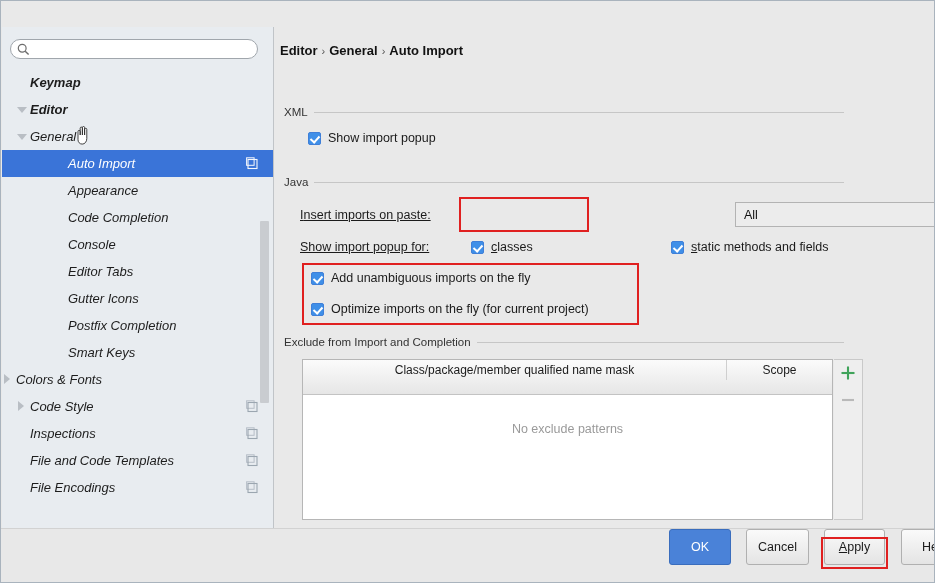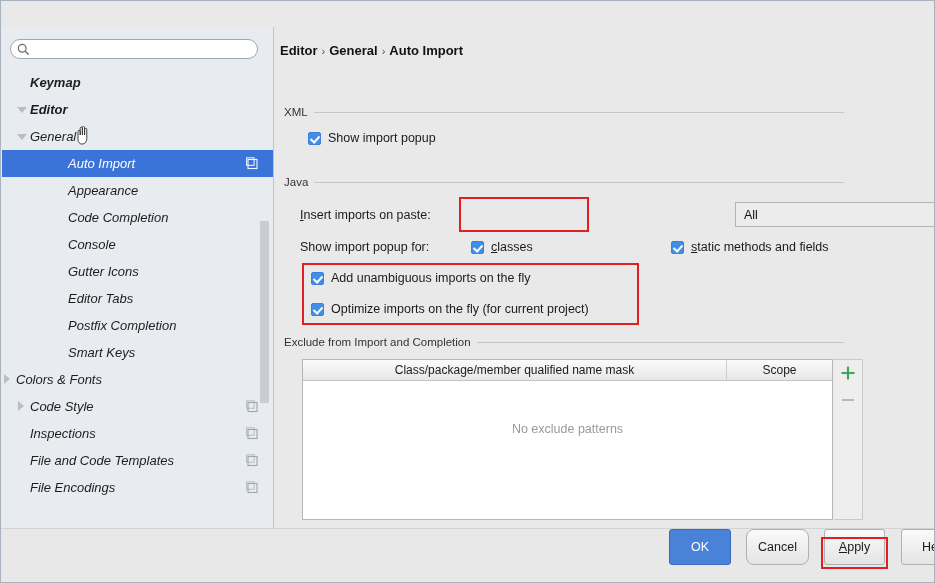--- a/index.html
+++ b/index.html
@@ -195,20 +195,21 @@
     border: solid #ffffff;
     border-width: 0 2px 2px 0;
     transform: rotate(42deg);
   }
   .mnem { text-decoration: underline; }
 
   .label-plain {
     position: absolute;
     font-size: 12.5px; color: #1b1b1b;
     white-space: nowrap;
+    text-decoration: underline;
   }
 
   
   .combo {
     position: absolute;
     left: 460px; top: 175px;
     width: 373px; height: 25px;
     background: #ececec;
     border: 1px solid #b3b3b3;
     display: flex; align-items: center;
@@ -221,21 +222,21 @@
 
   
   .table-wrap {
     position: absolute;
     left: 27px; top: 332px;
     width: 531px; height: 161px;
     background: #ffffff;
     border: 1px solid #b6b6b6;
   }
   .table-head {
-    display: flex; height: 21px;
+    display: flex; height: 35px;
     background: linear-gradient(to bottom, #fbfbfb, #e6e6e6);
     border-bottom: 1px solid #c3c3c3;
   }
   .th {
     display: flex; align-items: center; justify-content: center;
     font-size: 12px; color: #1b1b1b;
     height: 20px;
   }
   .th.col1 { width: 424px; border-right: 1px solid #cfcfcf; }
   .th.col2 { flex: 1; }
@@ -285,21 +286,21 @@
     background: linear-gradient(to bottom, #fafafa, #e4e4e4);
     color: #1b1b1b;
     white-space: nowrap;
   }
   .btn.primary {
     background: #4a82d8;
     border: 1px solid #3a6dbd;
     color: #ffffff;
   }
   #btn-ok     { left: 668px; width: 62px; }
-  #btn-cancel { left: 745px; width: 63px; border-radius: 8px; }
+  #btn-cancel { left: 745px; width: 63px; }
   #btn-apply  { left: 823px; width: 61px; }
   #btn-help   { left: 900px; width: 58px; }
 
   .hand-cursor {
     position: absolute; left: 72px; top: 98px;
     width: 18px; height: 20px;
   }
 </style>
 </head>
 <body>
@@ -355,25 +356,25 @@
           <div class="tree-row" style="padding-left: 52px;">
             <span class="twisty"></span>
             <span class="tree-label">Code Completion</span>
           </div>
           <div class="tree-row" style="padding-left: 52px;">
             <span class="twisty"></span>
             <span class="tree-label">Console</span>
           </div>
           <div class="tree-row" style="padding-left: 52px;">
             <span class="twisty"></span>
+            <span class="tree-label">Editor Tabs</span>
+          </div>
+          <div class="tree-row" style="padding-left: 52px;">
+            <span class="twisty"></span>
             <span class="tree-label">Gutter Icons</span>
-          </div>
-          <div class="tree-row" style="padding-left: 52px;">
-            <span class="twisty"></span>
-            <span class="tree-label">Editor Tabs</span>
           </div>
           <div class="tree-row" style="padding-left: 52px;">
             <span class="twisty"></span>
             <span class="tree-label">Postfix Completion</span>
           </div>
           <div class="tree-row" style="padding-left: 52px;">
             <span class="twisty"></span>
             <span class="tree-label">Smart Keys</span>
           </div>
           <div class="tree-row" style="">

